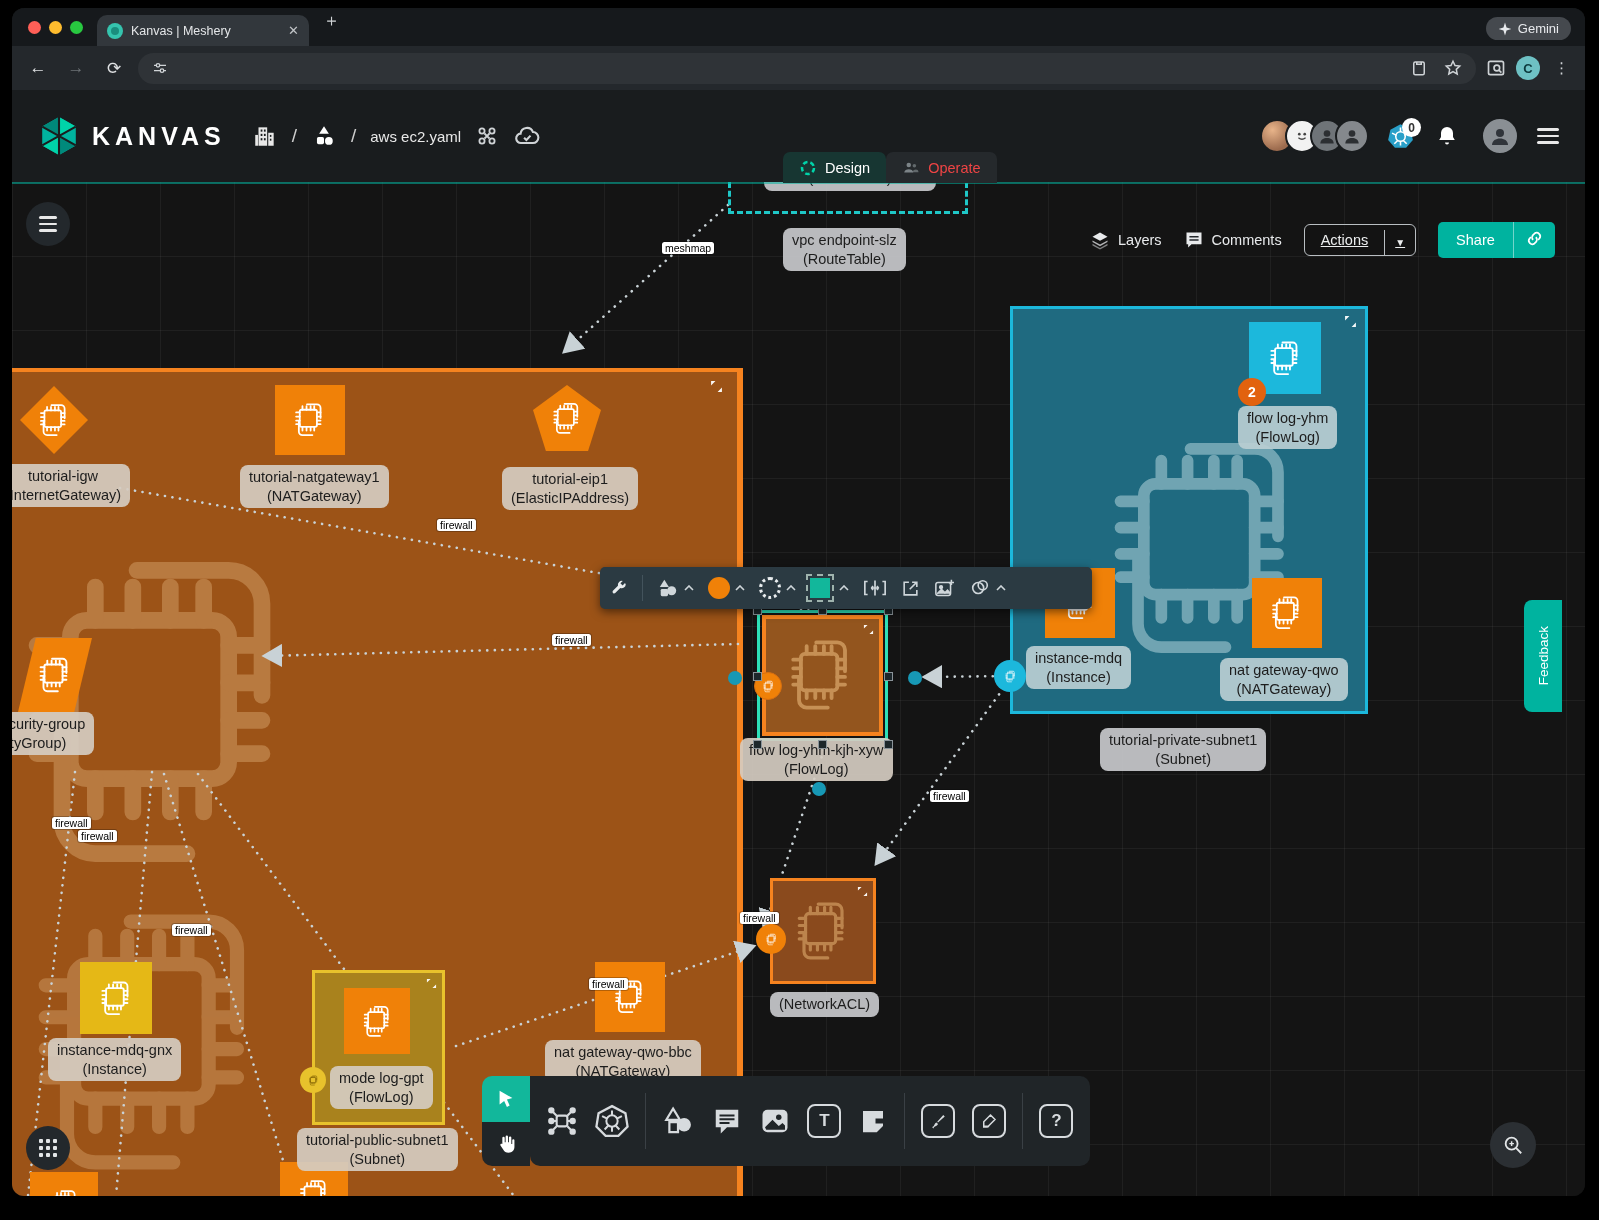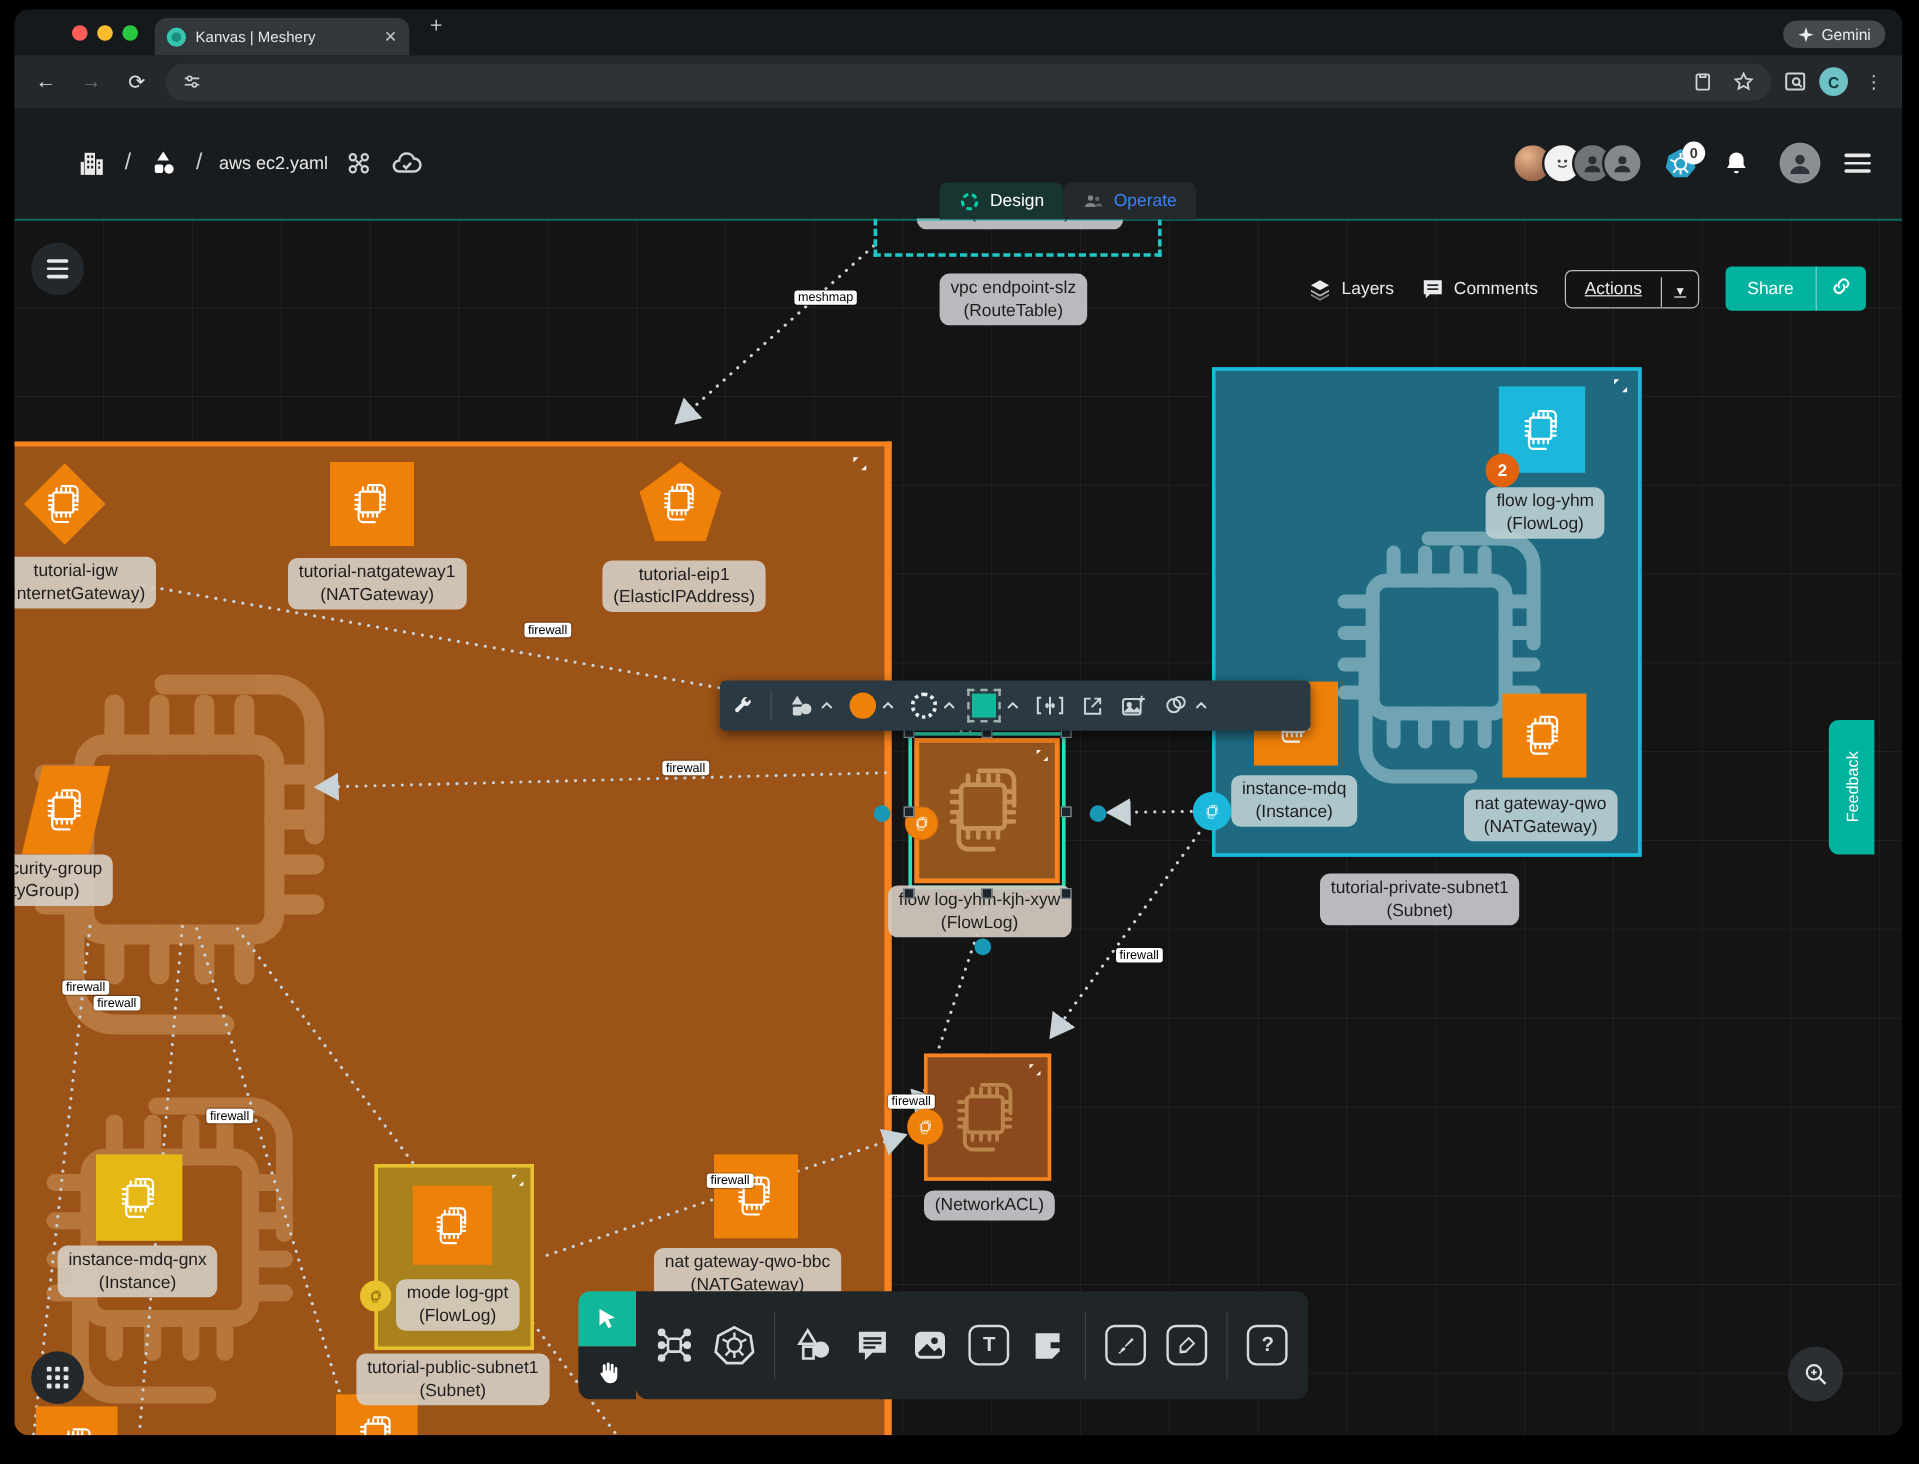--- a/index.html
+++ b/index.html
@@ -3,21 +3,21 @@
 <meta charset="utf-8">
 <style>
   * { box-sizing: border-box; margin: 0; padding: 0; font-family: "Liberation Sans", sans-serif; }
   html,body { width:1599px; height:1220px; background:#000; overflow:hidden; }
   .abs { position:absolute; }
   .window { position:absolute; left:12px; top:8px; width:1573px; height:1188px;
             background:#131313; border-radius:12px; overflow:hidden; }
 
   
   .tabstrip { position:absolute; left:0; top:0; width:100%; height:38px; background:#16191c;
-              display:flex; align-items:flex-end;padding-left:32px; }
+              display:flex; align-items:flex-end; }
   .lights { display:flex; gap:8px; margin:0 14px 12px 16px; }
   .light { width:13px; height:13px; border-radius:50%; }
   .tab { width:212px; height:31px; background:#32373c; border-radius:10px 10px 0 0;
          display:flex; align-items:center; gap:8px; padding:0 10px; color:#e4e6e8; font-size:12.5px; }
   .favicon { width:16px; height:16px; border-radius:50%; background:#35c4ae; flex:none;
              display:flex;align-items:center;justify-content:center; }
   .favicon i{width:8px;height:8px;border-radius:50%;background:#1a8d7d;display:block}
   .tab .close { margin-left:auto; color:#c2c5c8; font-size:13px; }
   .newtab { color:#cfd2d5; font-size:17px; margin:0 0 14px 14px; }
   .gemini { margin-left:auto; margin-bottom:6px; margin-right:14px; background:#45494e; color:#e8eaed;
@@ -50,21 +50,21 @@
              background:#fff; color:#333; font-size:12px; font-weight:bold; display:flex;
              align-items:center; justify-content:center; }
   .burger { display:flex; flex-direction:column; gap:4px; }
   .burger i { width:22px; height:2.6px; background:#e8e8e8; border-radius:2px; display:block; }
 
   
   .mode-tabs { position:absolute; left:771px; top:144px; height:31px; display:flex; z-index:40; }
   .mtab { display:flex; align-items:center; gap:8px; padding:0 16px; font-size:14.5px;
           border-radius:7px 7px 0 0; }
   .mtab.design { background:#173632; color:#fff; }
-  .mtab.operate { background:#25292c; color:#3b82f6;justify-content:flex-end; }
+  .mtab.operate { background:#25292c; color:#ef4444;justify-content:flex-end; }
 
   
   .canvas { position:absolute; left:0; top:174px; width:1573px; height:1014px; background:#141414;
             overflow:hidden; }
   .canvas::before { content:""; position:absolute; left:0; top:0; width:100%; height:2px;
                     background:rgba(0,179,159,.55); z-index:39; }
   .grid { background-image:
       linear-gradient(rgba(255,255,255,.05) 1px, transparent 1px),
       linear-gradient(90deg, rgba(255,255,255,.05) 1px, transparent 1px);
       background-size:74px 74px; }
@@ -204,20 +204,33 @@
           <rect x="3" y="4" width="18" height="16" rx="2"></rect>
           <circle cx="13" cy="12" r="3.4"></circle>
           <path d="M15.5 14.5l3 3"></path>
         </g>
       </svg>
     <span class="avatarC">C</span>
     <span class="kebab">⋮</span>
   </div>
 
   <div class="appheader">
+    <div class="brand">
+      <svg width="42" height="42" viewBox="0 0 40 40">
+        <polygon points="20,2 36,11 36,29 20,38 4,29 4,11" fill="#00b39f"></polygon>
+        <polygon points="20,2 36,11 20,20" fill="#00d3a9"></polygon>
+        <polygon points="20,38 4,29 20,20" fill="#00d3a9"></polygon>
+        <polygon points="36,29 20,38 20,20" fill="#00897b"></polygon>
+        <polygon points="4,11 20,2 20,20" fill="#00897b"></polygon>
+        <g stroke="#191c1e" stroke-width="2">
+            <path d="M20 2v36M4 11l32 18M36 11L4 29"></path>
+          </g>
+      </svg>
+      <span class="wordmark">KANVAS</span>
+    </div>
     <div class="crumbs">
       <svg width="26" height="26" viewBox="0 0 24 24">
           <g fill="#e8e8e8">
             <rect x="6" y="4" width="8" height="17"></rect>
             <rect x="15" y="9" width="5" height="12"></rect>
             <rect x="3" y="11" width="2.5" height="10"></rect>
             <g fill="#191c1e">
               <rect x="8" y="6" width="1.6" height="2"></rect>
               <rect x="11" y="6" width="1.6" height="2"></rect>
               <rect x="8" y="10" width="1.6" height="2"></rect>

